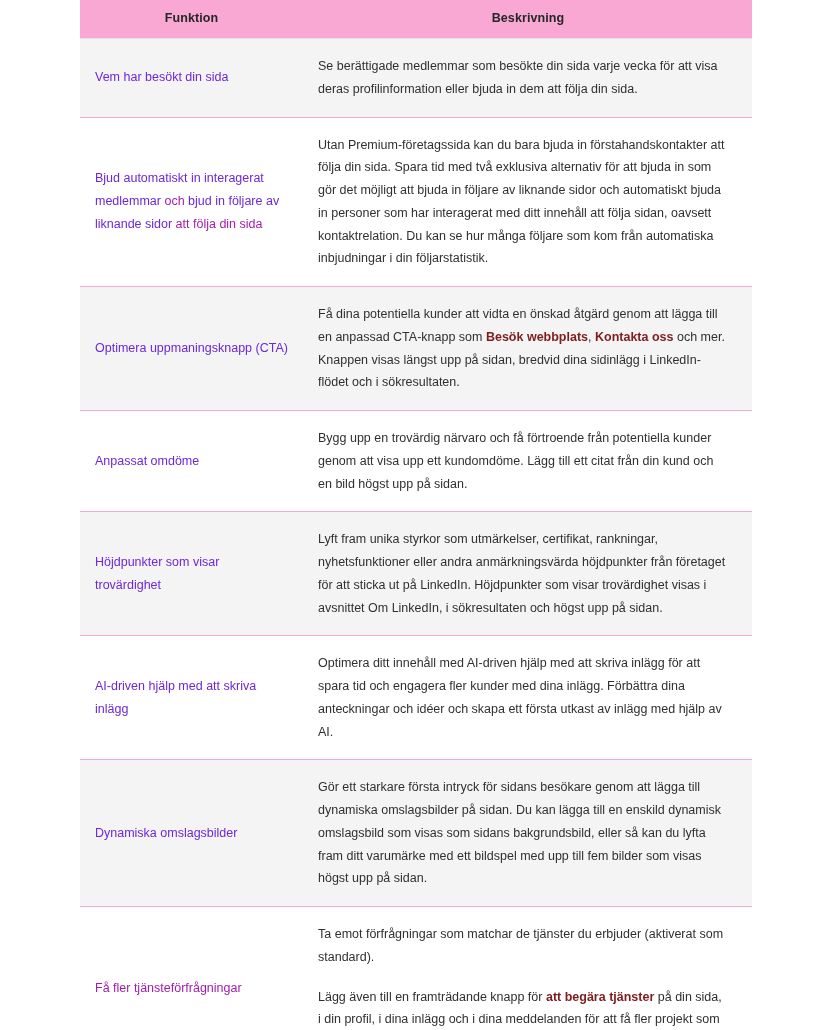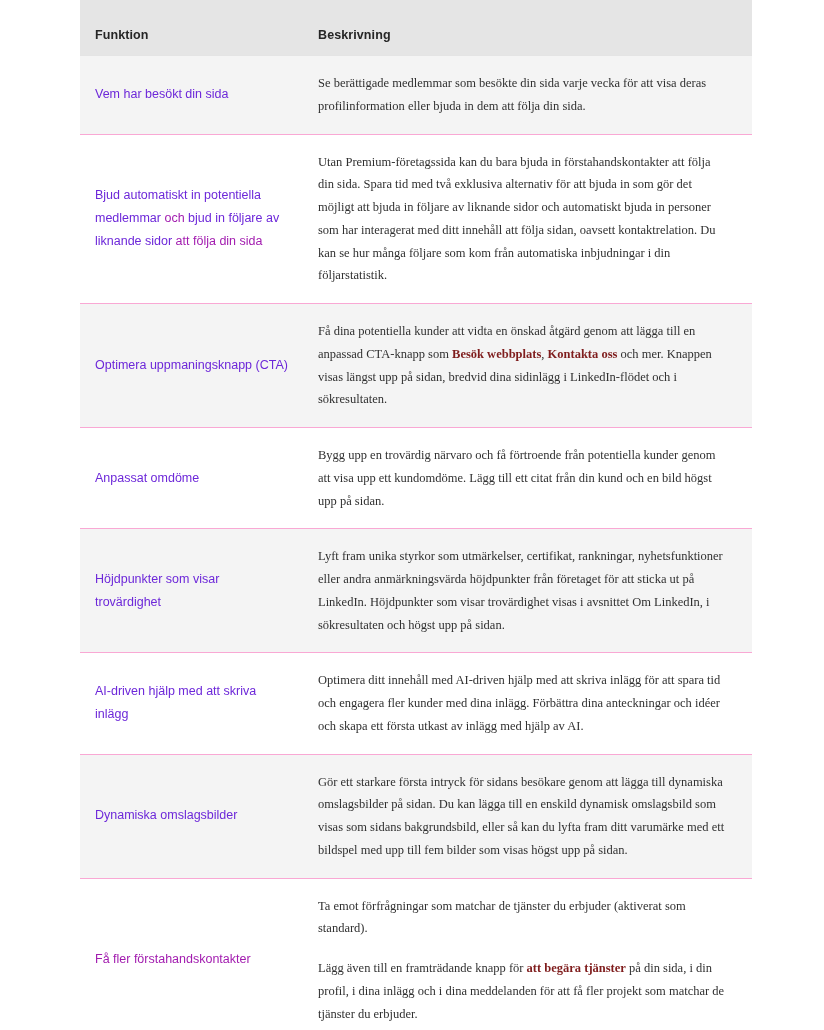--- a/index.html
+++ b/index.html
@@ -28,26 +28,26 @@
     top: 0;
     width: 672px;
     border-collapse: collapse;
     table-layout: fixed;
   }
 
   table.feature-table col.col-feature { width: 222px; }
   table.feature-table col.col-desc { width: 450px; }
 
   thead th {
-    text-align: left;
+    text-align: center;
     font-size: 12.5px;
     font-weight: bold;
     color: #262626;
-    padding: 28px 14px 13px 15px;
-    background: #e5e5e5;
+    padding: 11px 14px 13px 15px;
+    background: #f9a8d4;
     border-bottom: 1px solid #e4e4e4;
     vertical-align: bottom;
     letter-spacing: 0.1px;
   }
   thead th.desc-head { padding-left: 16px; }
 
   tbody tr { background: #ffffff; }
   tbody tr.shaded { background: #f4f4f4; }
   tbody tr + tr td { border-top: 1px solid #f9a8d4; }
 
@@ -55,21 +55,20 @@
     vertical-align: middle;
     font-size: 12.5px;
     line-height: 1.82;
     color: #2b2b2b;
     padding: 16px 14px 16px 15px;
   }
   tbody td.desc {
     padding-left: 16px;
     padding-right: 26px;
     color: #303030;
-    font-family: Liberation Serif, serif;
   }
 
   .feat-link {
     color: #6d28d9;
     text-decoration: none;
     cursor: pointer;
   }
   .feat-plain {
     color: #a21caf;
   }
@@ -103,21 +102,21 @@
         <tr class="shaded">
           <td class="feature">
             <div class="feat-cell"><a class="feat-link" href="#">Vem har besökt din sida</a></div>
           </td>
           <td class="desc">
             <p><span>Se berättigade medlemmar som besökte din sida varje vecka för att visa deras profilinformation eller bjuda in dem att följa din sida.</span></p>
           </td>
         </tr>
         <tr class="">
           <td class="feature">
-            <div class="feat-cell"><a class="feat-link" href="#">Bjud automatiskt in potentiella medlemmar</a><span class="feat-plain"> och </span><a class="feat-link" href="#">bjud in följare av liknande sidor</a><span class="feat-plain"> att följa din sida</span></div>
+            <div class="feat-cell"><a class="feat-link" href="#">Bjud automatiskt in interagerat medlemmar</a><span class="feat-plain"> och </span><a class="feat-link" href="#">bjud in följare av liknande sidor</a><span class="feat-plain"> att följa din sida</span></div>
           </td>
           <td class="desc">
             <p><span>Utan Premium-företagssida kan du bara bjuda in förstahandskontakter att följa din sida. Spara tid med två exklusiva alternativ för att bjuda in som gör det möjligt att bjuda in följare av liknande sidor och automatiskt bjuda in personer som har interagerat med ditt innehåll att följa sidan, oavsett kontaktrelation. Du kan se hur många följare som kom från automatiska inbjudningar i din följarstatistik.</span></p>
           </td>
         </tr>
         <tr class="shaded">
           <td class="feature">
             <div class="feat-cell"><a class="feat-link" href="#">Optimera uppmaningsknapp (CTA)</a></div>
           </td>
           <td class="desc">
@@ -151,21 +150,21 @@
         <tr class="shaded">
           <td class="feature">
             <div class="feat-cell"><a class="feat-link" href="#">Dynamiska omslagsbilder</a></div>
           </td>
           <td class="desc">
             <p><span>Gör ett starkare första intryck för sidans besökare genom att lägga till dynamiska omslagsbilder på sidan. Du kan lägga till en enskild dynamisk omslagsbild som visas som sidans bakgrundsbild, eller så kan du lyfta fram ditt varumärke med ett bildspel med upp till fem bilder som visas högst upp på sidan.</span></p>
           </td>
         </tr>
         <tr class="">
           <td class="feature">
-            <div class="feat-cell"><span class="feat-plain">Få fler förstahandskontakter</span></div>
+            <div class="feat-cell"><span class="feat-plain">Få fler tjänsteförfrågningar</span></div>
           </td>
           <td class="desc">
             <p><span>Ta emot förfrågningar som matchar de tjänster du erbjuder (aktiverat som standard).</span></p>
             <p><span>Lägg även till en framträdande knapp för </span><b>att begära tjänster</b><span> på din sida, i din profil, i dina inlägg och i dina meddelanden för att få fler projekt som matchar de tjänster du erbjuder.</span></p>
           </td>
         </tr>
       </tbody>
   </table>
 </div>
 

